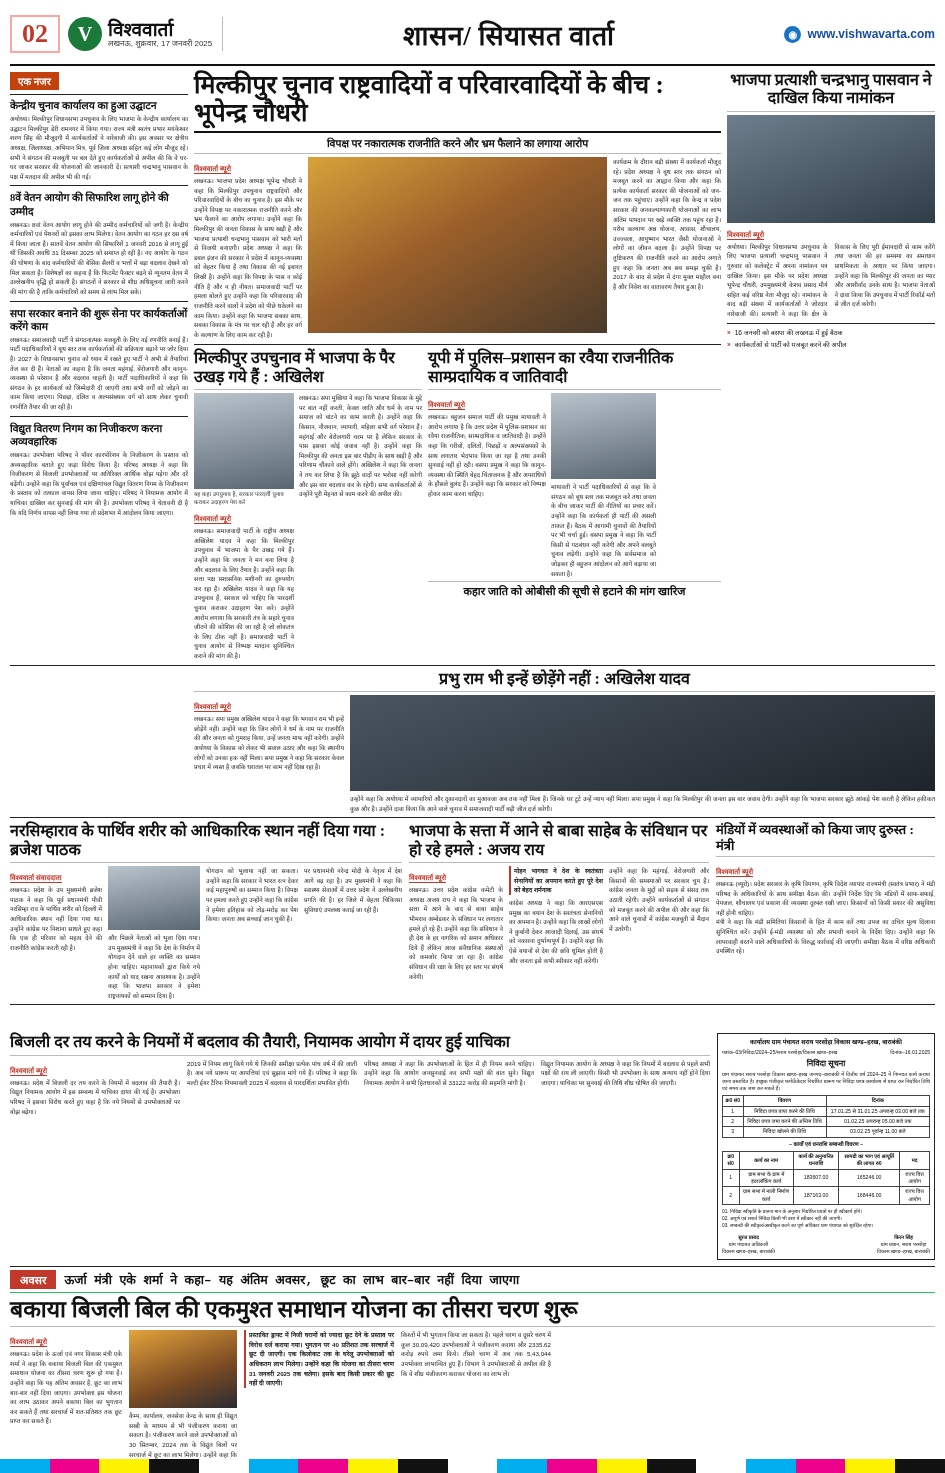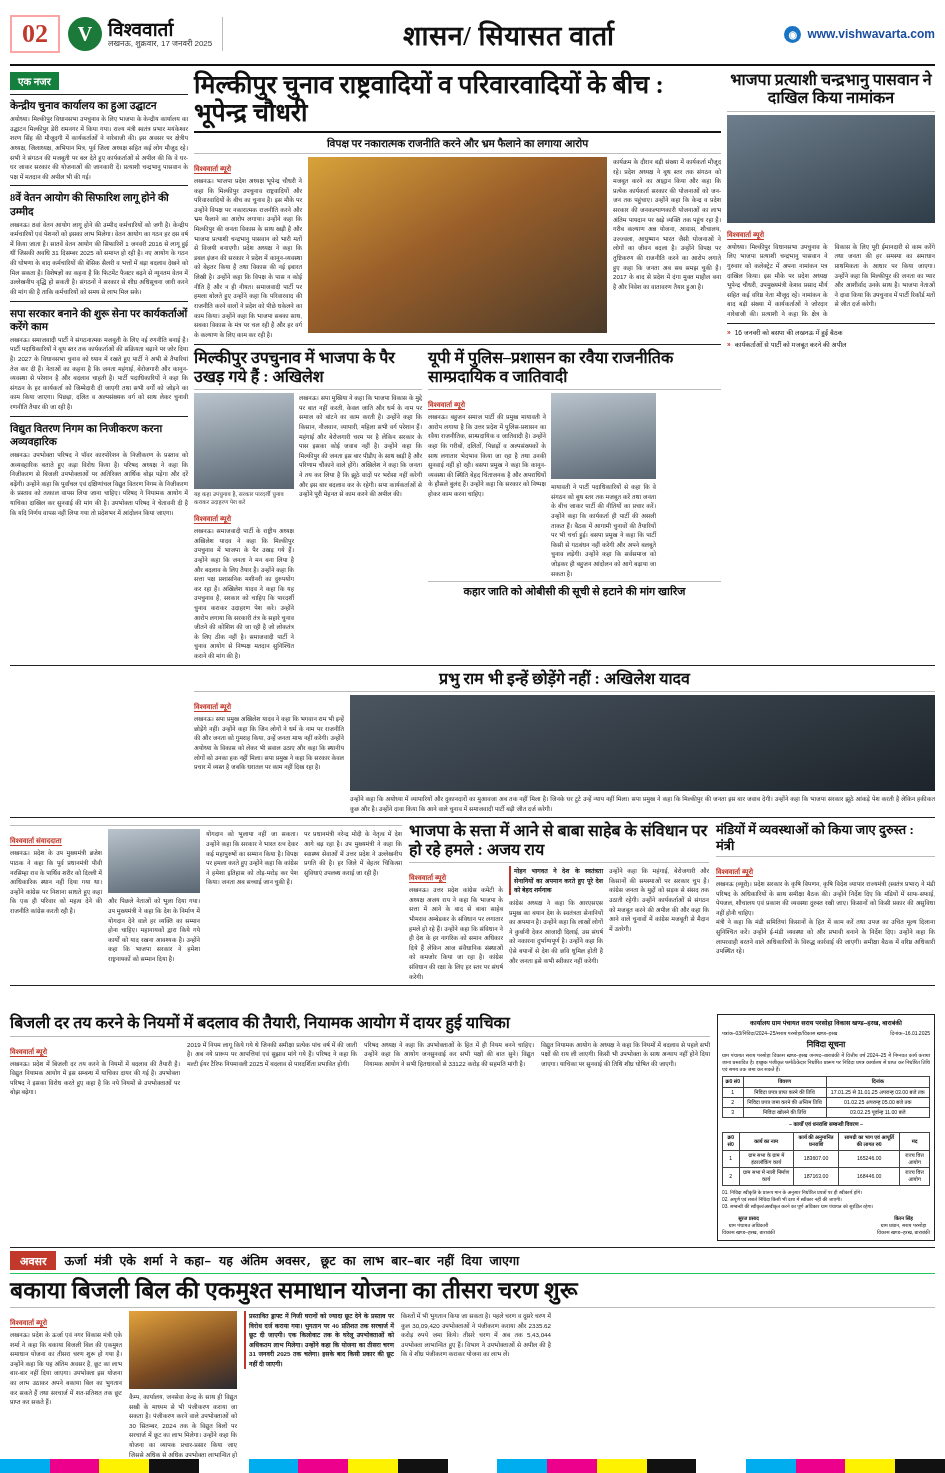--- a/index.html
+++ b/index.html
@@ -31,21 +31,21 @@
   .cap{font-size:5.8px;color:#333;padding:1px 0;}
 
   
   .main{display:flex;gap:6px;margin-top:5px;}
   .col{box-sizing:border-box;}
   .c1{width:178px;}
   .c2{flex:1;}
   .c3{width:208px;}
 
   
-  .rail-tag{background:#15803d;color:#fff;font-size:10px;font-weight:bold;padding:2px 8px;display:inline-block;font-family:"Liberation Serif",serif;}
+  .rail-tag{background:#c2410c;color:#fff;font-size:10px;font-weight:bold;padding:2px 8px;display:inline-block;font-family:"Liberation Serif",serif;}
   .rail-head{font-size:10.5px;font-weight:bold;font-family:"Liberation Serif",serif;margin:4px 0 2px;line-height:1.25;}
   .rail-box{border-bottom:1px solid #222;padding-bottom:4px;margin-bottom:5px;}
 
   .big-head{font-size:25px;line-height:1.12;text-align:left;font-family:"Liberation Serif",serif;font-weight:bold;}
   .sub-head{font-size:10.5px;text-align:center;font-family:"Liberation Serif",serif;font-weight:bold;margin-top:3px;}
   .mid-head{font-size:16px;line-height:1.15;font-family:"Liberation Serif",serif;font-weight:bold;}
   .sm-head{font-size:13px;line-height:1.18;font-family:"Liberation Serif",serif;font-weight:bold;}
 
   .bullet{display:flex;gap:4px;font-size:6.6px;line-height:1.45;margin-bottom:3px;}
   .bullet .b{color:#c0392b;font-weight:bold;}
@@ -211,20 +211,21 @@
           <div class="body" style="margin-top:3px;">उन्होंने कहा कि अयोध्या में व्यापारियों और दुकानदारों का मुआवजा अब तक नहीं मिला है। जिनके घर टूटे उन्हें न्याय नहीं मिला। सपा प्रमुख ने कहा कि मिल्कीपुर की जनता इस बार जवाब देगी। उन्होंने कहा कि भाजपा सरकार झूठे आंकड़े पेश करती है लेकिन हकीकत कुछ और है। उन्होंने दावा किया कि आने वाले चुनाव में समाजवादी पार्टी बड़ी जीत दर्ज करेगी।</div>
         </div>
       </div>
     </div>
   </div>
 
   <div class="rule"></div>
 
   <div style="display:flex;gap:7px;">
     <div style="width:392px;">
+      <div class="mid-head">नरसिम्हाराव के पार्थिव शरीर को आधिकारिक स्थान नहीं दिया गया : ब्रजेश पाठक</div>
       <div class="thin"></div>
       <div style="display:flex;gap:6px;">
         <div style="width:92px;">
           <div class="byline">विश्ववार्ता संवाददाता</div>
           <div class="body">लखनऊ। प्रदेश के उप मुख्यमंत्री ब्रजेश पाठक ने कहा कि पूर्व प्रधानमंत्री पीवी नरसिम्हा राव के पार्थिव शरीर को दिल्ली में आधिकारिक स्थान नहीं दिया गया था। उन्होंने कांग्रेस पर निशाना साधते हुए कहा कि एक ही परिवार को महत्व देने की राजनीति कांग्रेस करती रही है।</div>
         </div>
         <div style="width:92px;">
           <div class="photo portrait" style="height:64px;"></div>
           <div class="body" style="margin-top:3px;">और पिछले नेताओं को भुला दिया गया। उप मुख्यमंत्री ने कहा कि देश के निर्माण में योगदान देने वाले हर व्यक्ति का सम्मान होना चाहिए। महानायकों द्वारा किये गये कार्यों को याद रखना आवश्यक है। उन्होंने कहा कि भाजपा सरकार ने हमेशा राष्ट्रनायकों को सम्मान दिया है।</div>
         </div>

